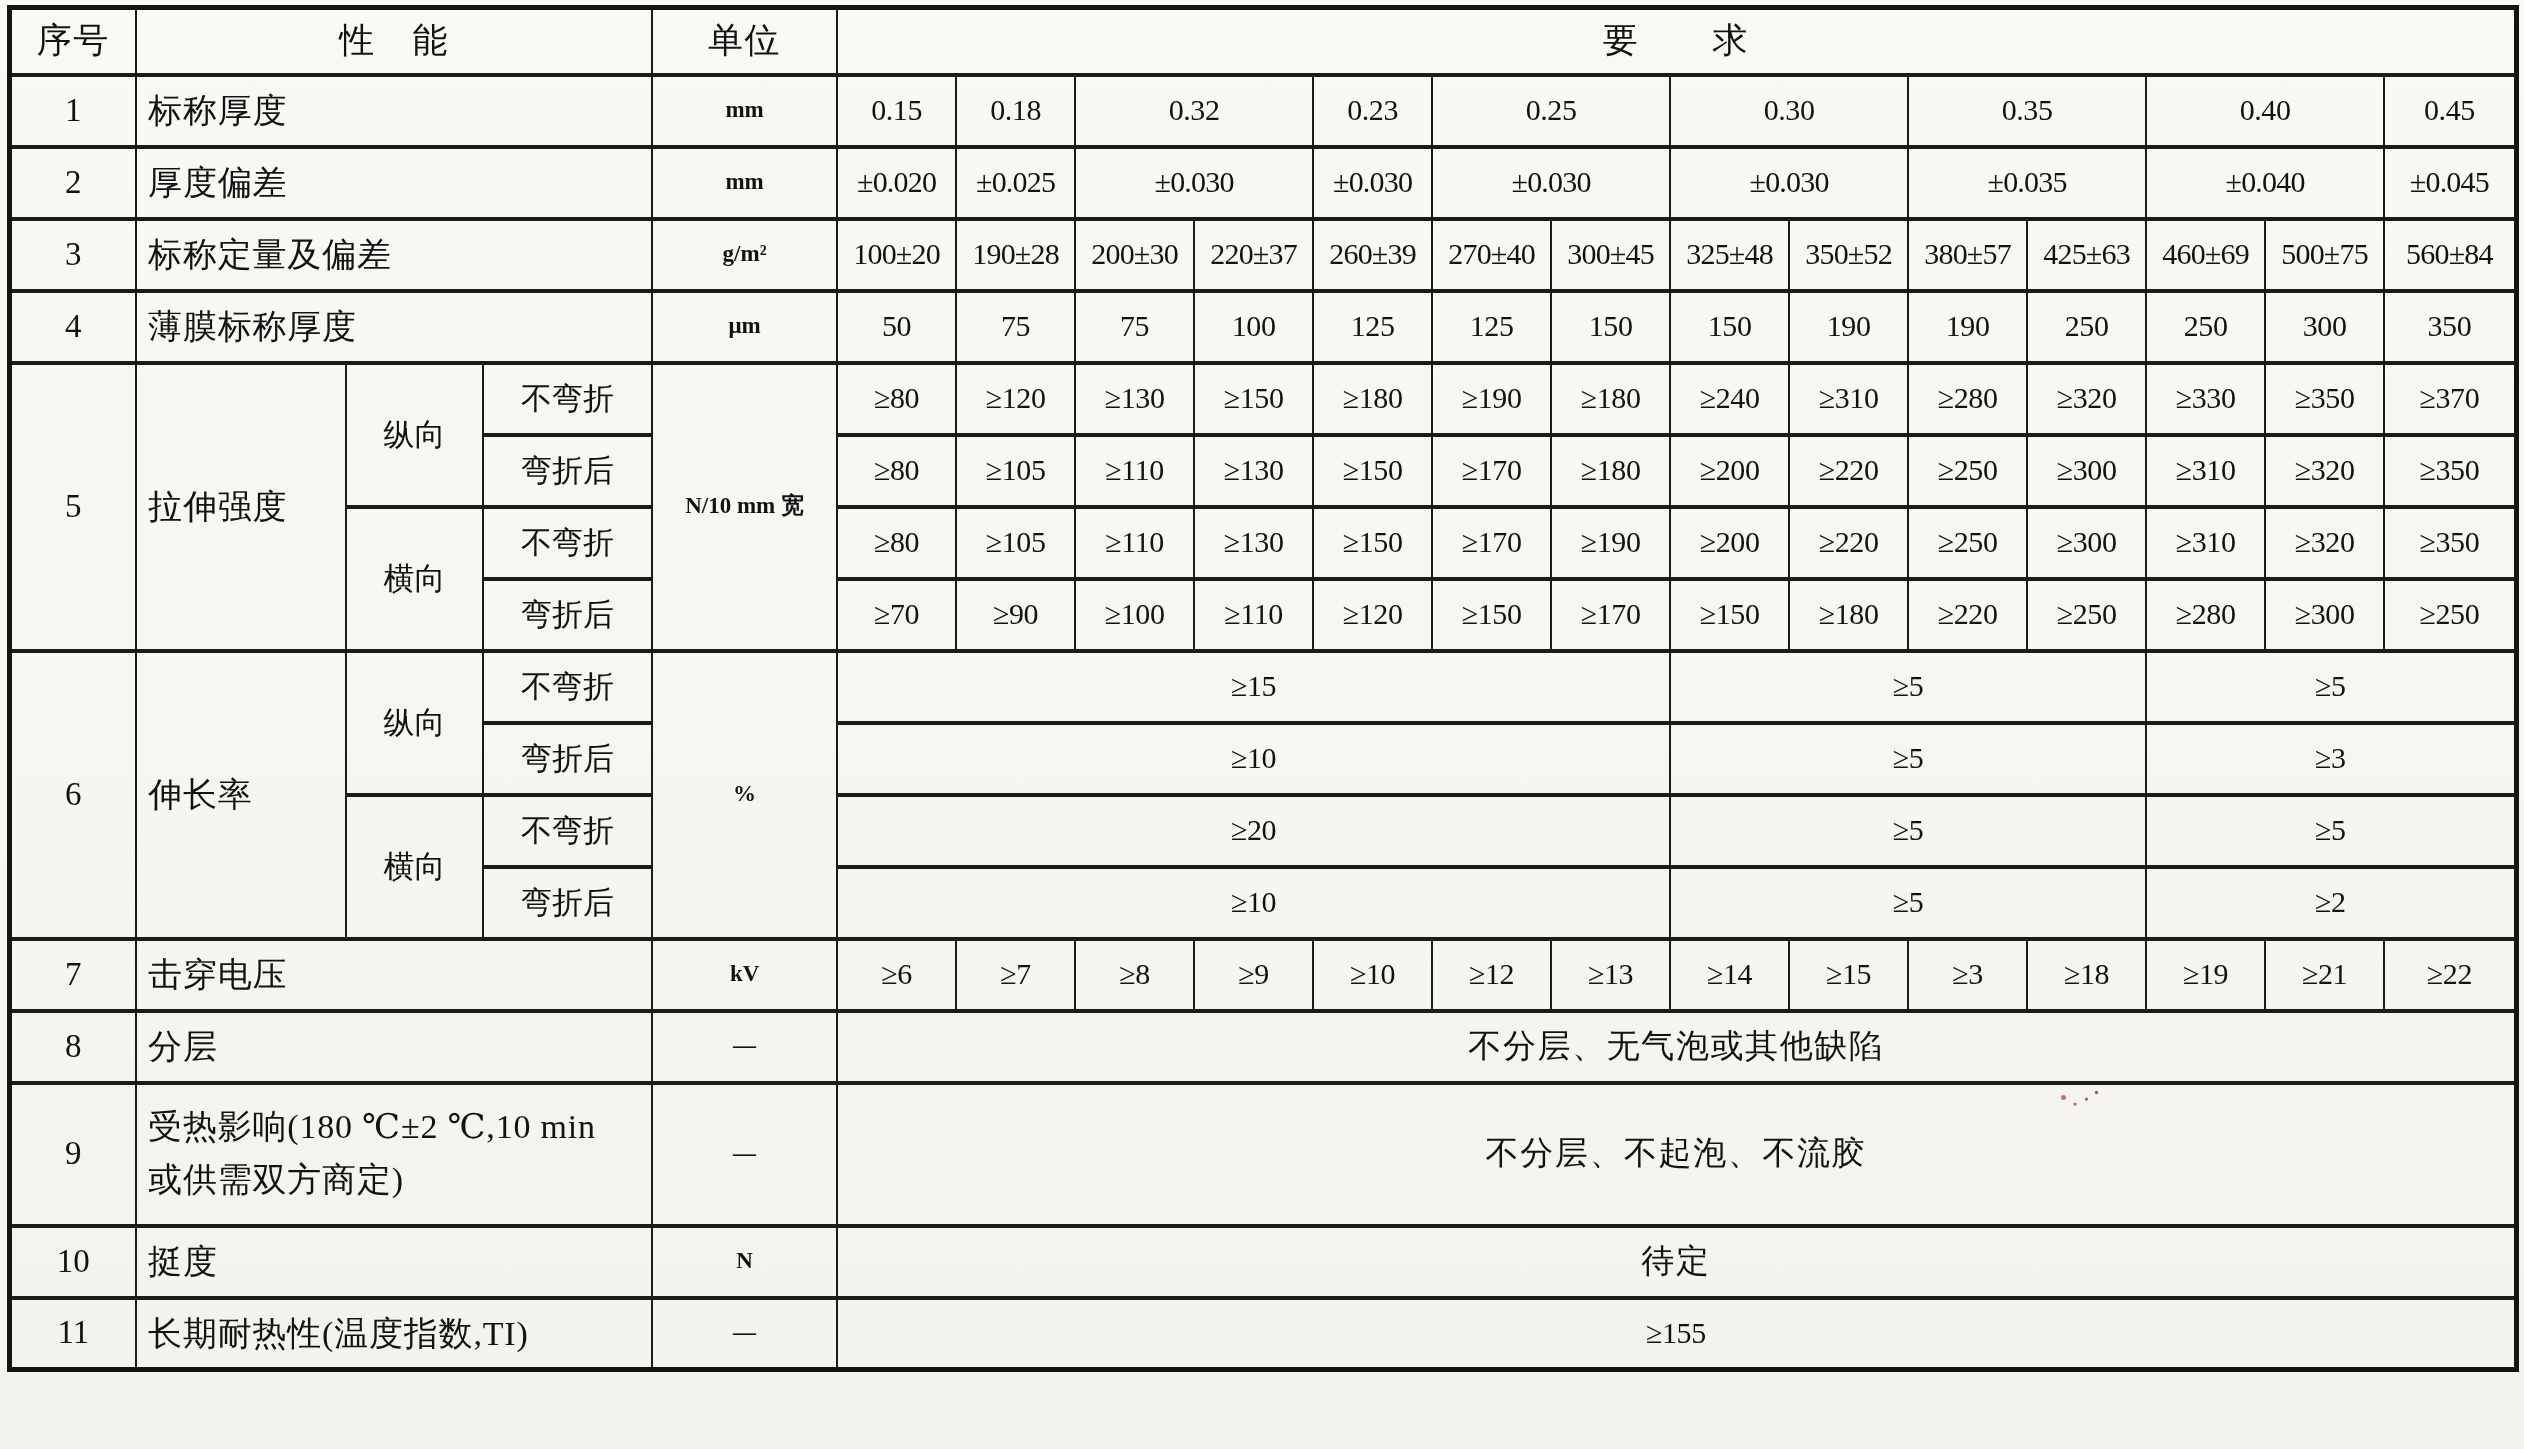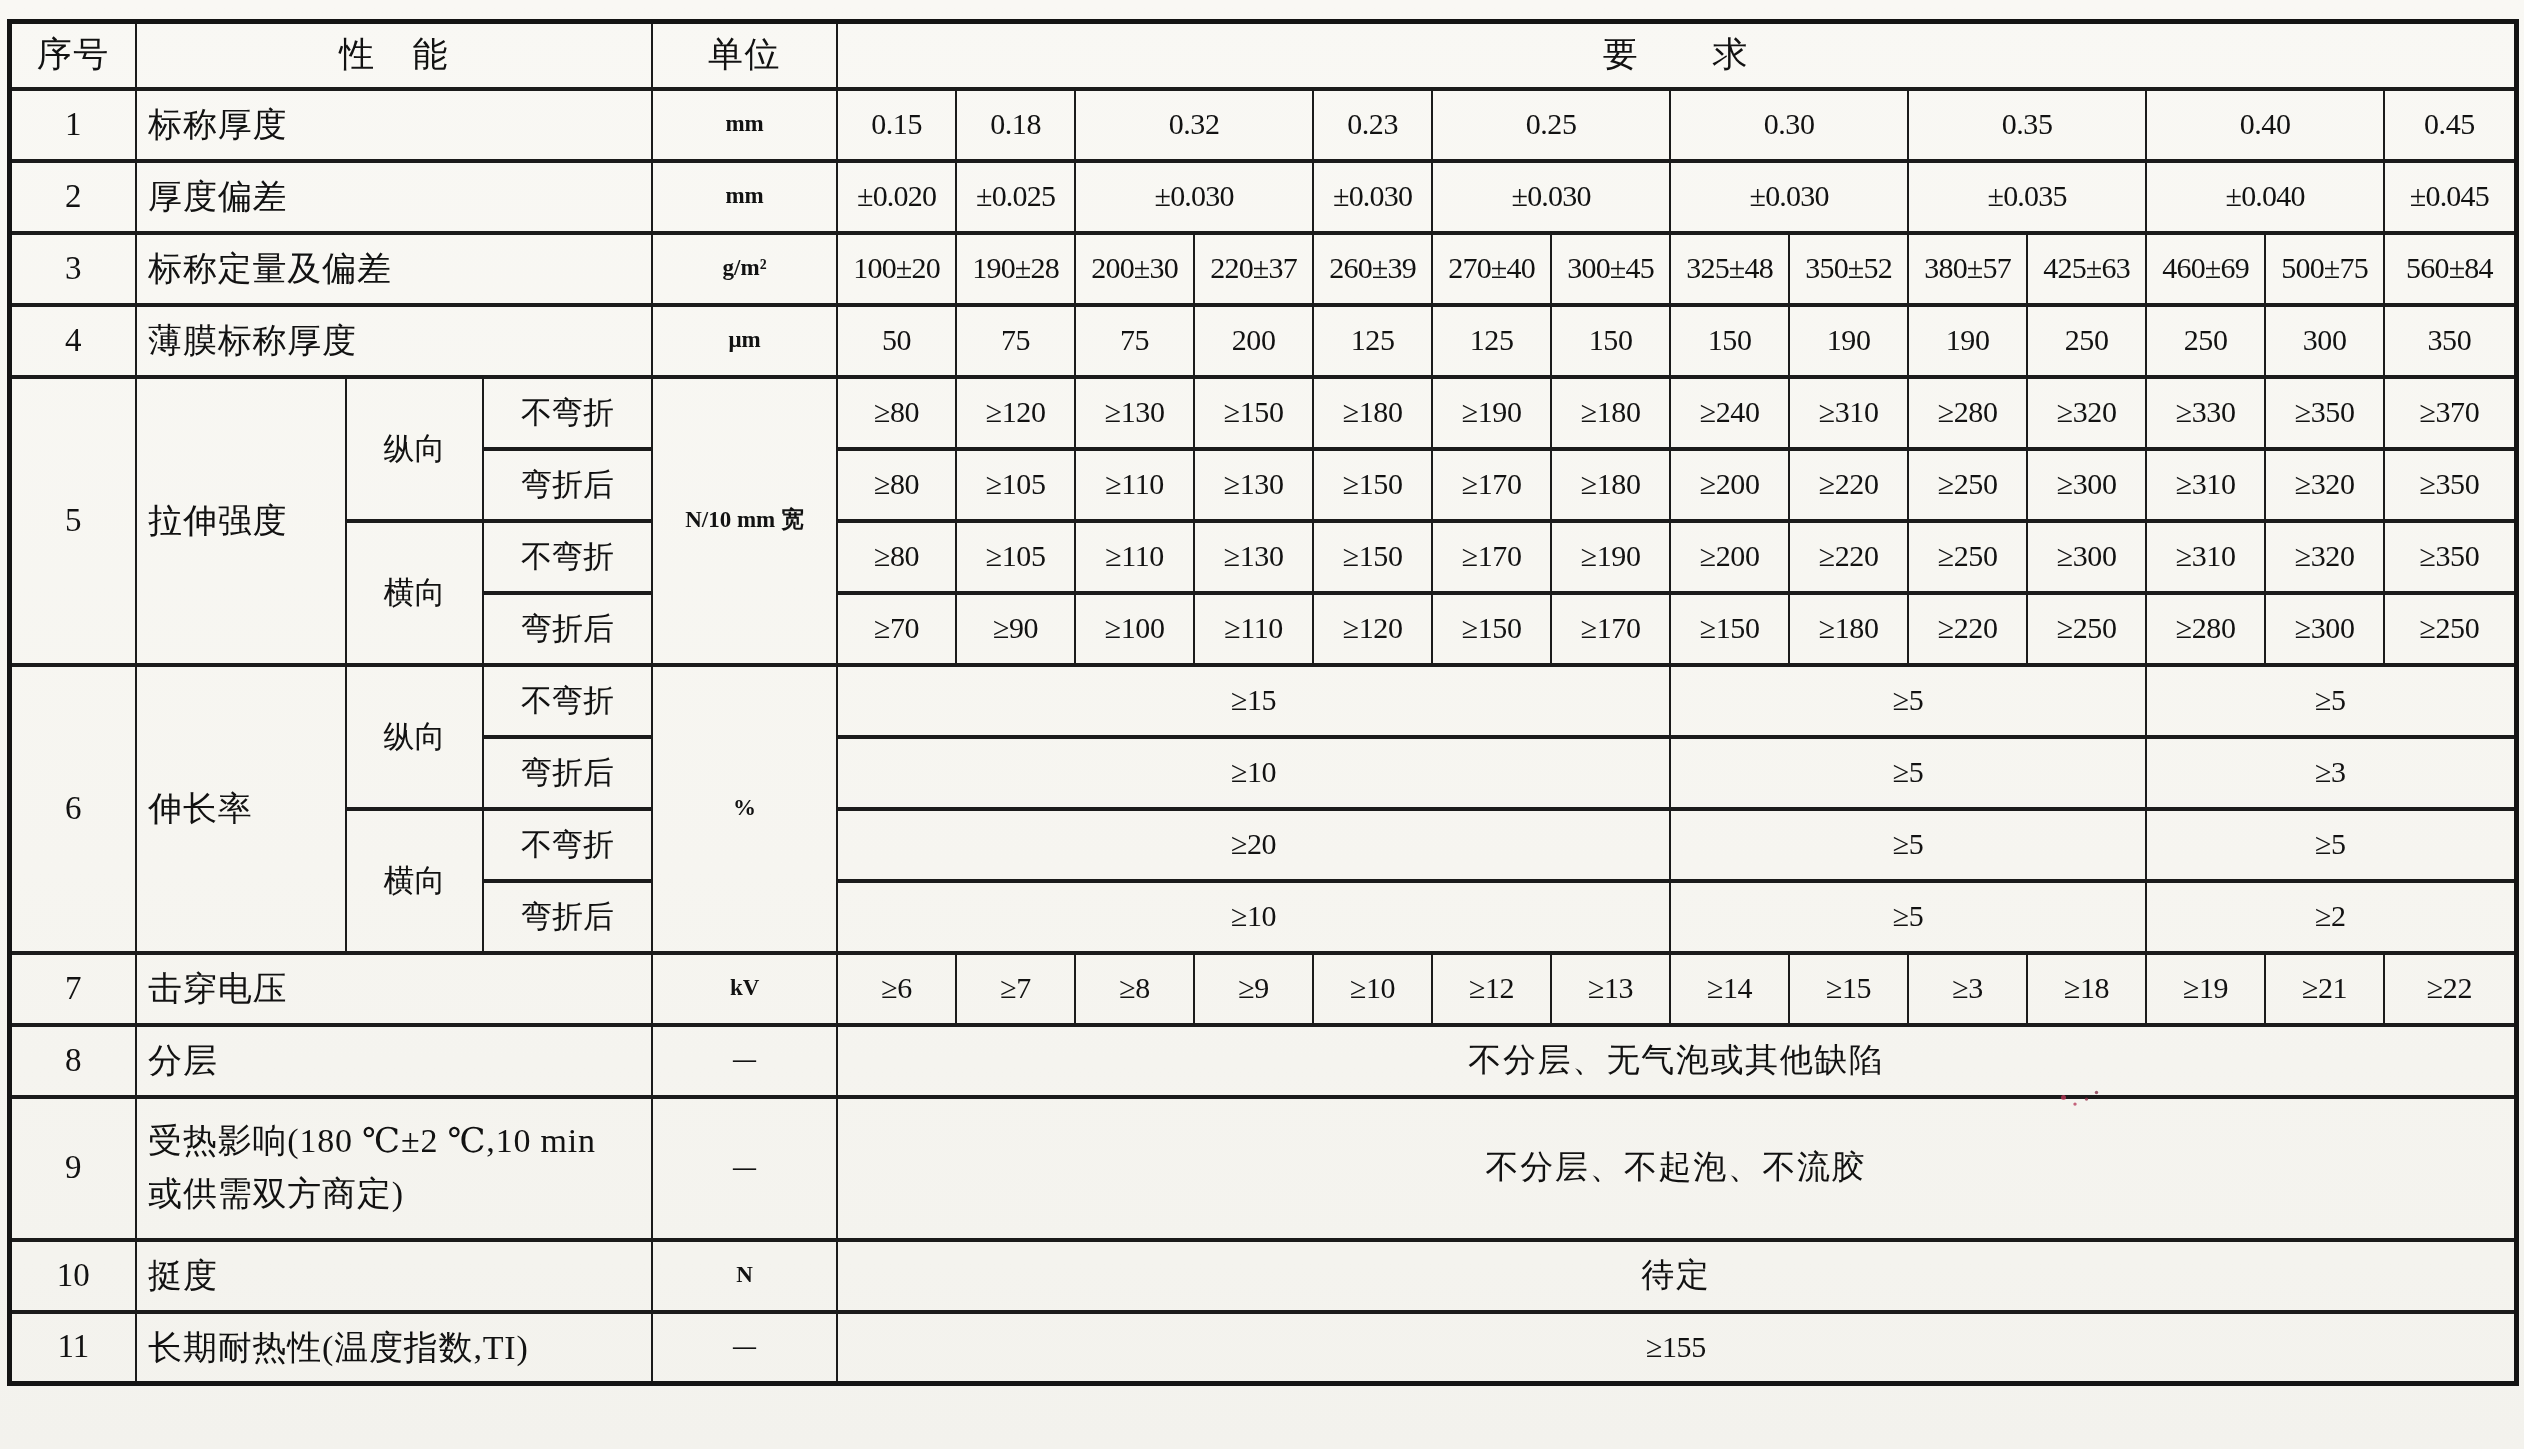--- a/index.html
+++ b/index.html
@@ -9,21 +9,21 @@
     font-family:"Liberation Serif","DejaVu Serif",serif;
     color:#121212;
     position:relative;
     overflow:hidden;
   }
   .paper{
     position:absolute;left:0;top:0;right:0;bottom:0;
     background:linear-gradient(180deg,#f9f8f4 0%,#f6f5f0 60%,#f3f2ed 100%);
   }
   table.spec{
-    position:absolute;left:6.6px;top:19px;
+    position:absolute;left:6.6px;top:5px;
     border-collapse:collapse;
     table-layout:fixed;
     width:2509px;
     border:5.8px solid #141414;
   }
   td{
     border:2.5px solid #1b1b1b;
     border-top-width:4.1px;
     border-bottom-width:4.1px;
     padding:0 3.3px;
@@ -142,21 +142,21 @@
     <td class="tight">560±84</td>
   </tr>
 
   <tr>
     <td class="num">4</td>
     <td class="lbl" colspan="3">薄膜标称厚度</td>
     <td class="unit">μm</td>
     <td class="val">50</td>
     <td class="val">75</td>
     <td class="val">75</td>
-    <td class="val">200</td>
+    <td class="val">100</td>
     <td class="val">125</td>
     <td class="val">125</td>
     <td class="val">150</td>
     <td class="val">150</td>
     <td class="val">190</td>
     <td class="val">190</td>
     <td class="val">250</td>
     <td class="val">250</td>
     <td class="val">300</td>
     <td class="val">350</td>

